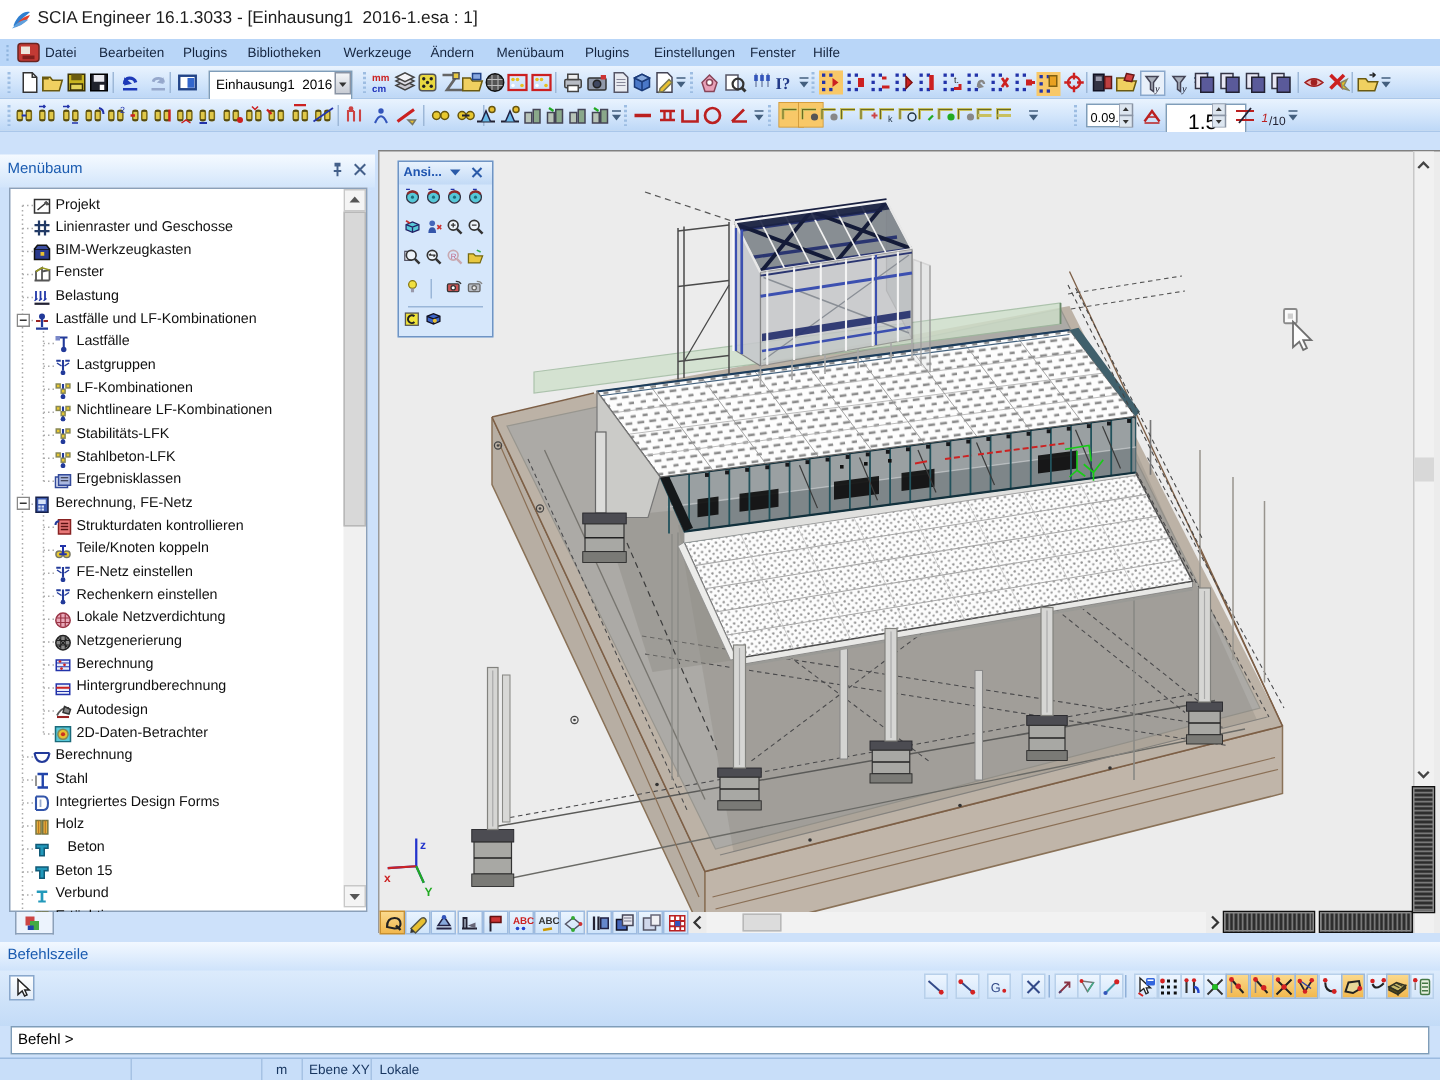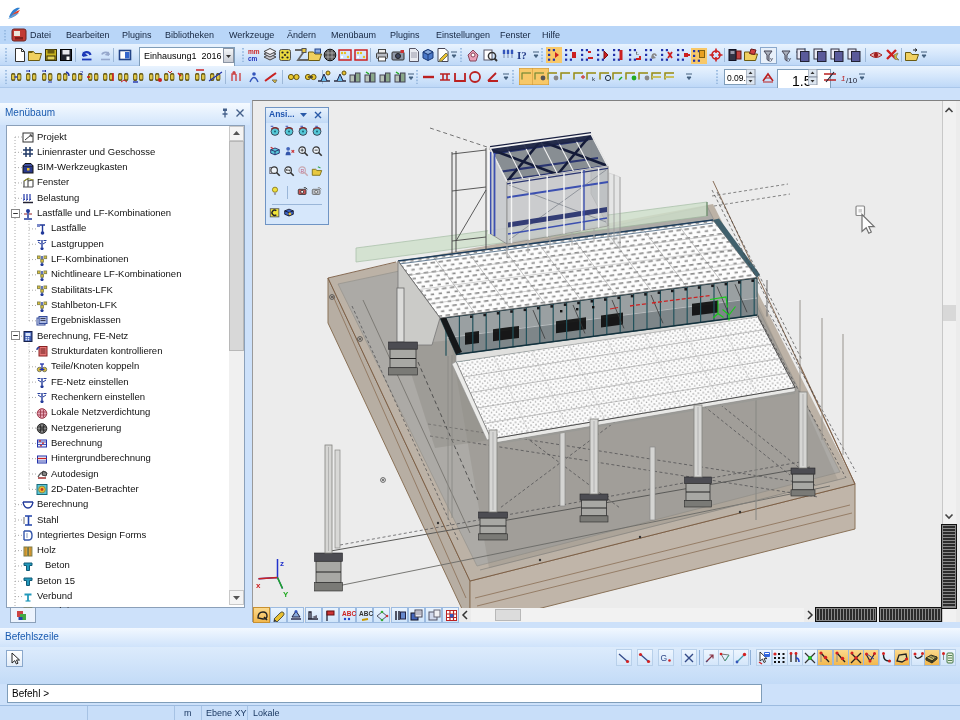--- a/index.html
+++ b/index.html
@@ -13,31 +13,32 @@
 #tb1{top:44px;}#tb2{top:66px;}
 #dock{position:absolute;left:0;top:88px;width:960px;height:632px;background:#cde1fa;}
 #lpanel-h{position:absolute;left:0px;top:103px;width:250px;height:22px;
 background:linear-gradient(#f5faff,#d2e5fb);}
 #lpanel-h b{position:absolute;left:5px;top:4px;font-size:10px;font-weight:normal;color:#1a5bb0;}
 #treebox{position:absolute;left:6px;top:125px;width:239px;height:483px;background:#fff;border:1px solid #8ba0b9;}
 #vport{position:absolute;left:252px;top:100px;width:708px;height:522px;background:#ececec;border-top:1px solid #808080;border-left:1px solid #9a9a9a;}
 #cmd-h{position:absolute;left:0;top:628px;width:960px;height:19px;background:linear-gradient(#f2f8ff,#cfe3fb);}
 #cmd-h b{position:absolute;left:5px;top:3px;font-size:10px;font-weight:normal;color:#1a5bb0;}
 #cmd-b{position:absolute;left:0;top:647px;width:960px;height:37px;background:linear-gradient(#dcebfc,#c3dbf7);}
-#befehl{position:absolute;left:7px;top:684px;width:755px;height:19px;background:#fff;border:1px solid #7f9db9;font-size:10px;color:#000;padding:3px 0 0 4px;}
+#befehl{position:absolute;left:7px;top:684px;width:946px;height:19px;background:#fff;border:1px solid #7f9db9;font-size:10px;color:#000;padding:3px 0 0 4px;}
 #sbar{position:absolute;left:0;top:705px;width:960px;height:15px;background:#c8def9;border-top:1px solid #9cbbe0;font-size:9px;color:#17355f;}
 .scell{position:absolute;top:0;height:15px;border-right:1px solid #a6c2e4;}
 .ti{position:absolute;white-space:nowrap;font-size:9.5px;color:#111;}
 </style></head><body>
 <div id="title">
     <svg class="abs" style="left:7px;top:5px" width="15" height="16" viewBox="0 0 15 16">
       <path d="M2 12 C5 4 10 2 13 3 C10 6 7 7 4 13 Z" fill="#2f7fd0"></path>
       <path d="M3 13 C6 8 9 6 13 5 C11 9 7 12 3 13 Z" fill="#e0412c"></path>
       <path d="M1 14 C4 10 8 8 12 8 C9 11 5 13 1 14Z" fill="#5ea0dd"></path>
     </svg>
+    <span>SCIA Engineer 16.1.3033 - [Einhausung1&nbsp;&nbsp;2016-1.esa : 1]</span>
   </div>
 <div id="menu">
     <svg class="abs" style="left:3px;top:1px" width="28" height="16" viewBox="0 0 28 16">
       <line x1="2" y1="3" x2="2" y2="14" stroke="#8fb4dd" stroke-width="1.5" stroke-dasharray="1.5 1.5"></line>
       <rect x="9" y="2" width="14" height="12" rx="2" fill="#c23a34" stroke="#6a2420"></rect>
       <rect x="11" y="4" width="6" height="5" fill="#ece6dc"></rect>
       <rect x="12" y="10" width="8" height="2.5" fill="#801f1c"></rect>
     </svg>
     <span style="left:30px">Datei</span>
     <span style="left:66px">Bearbeiten</span>

